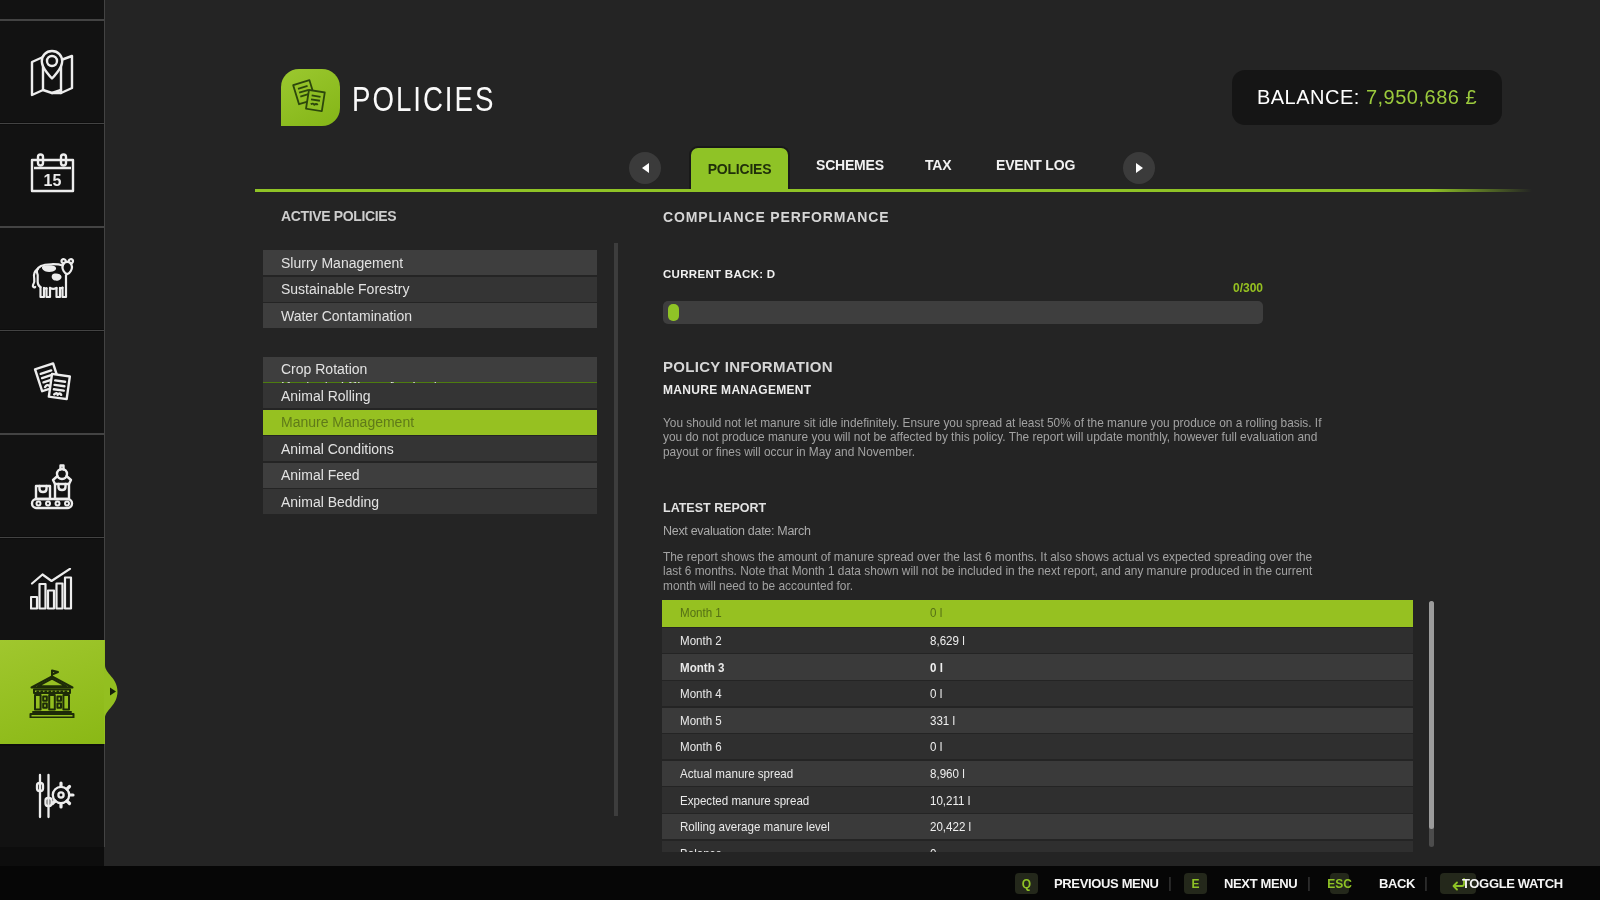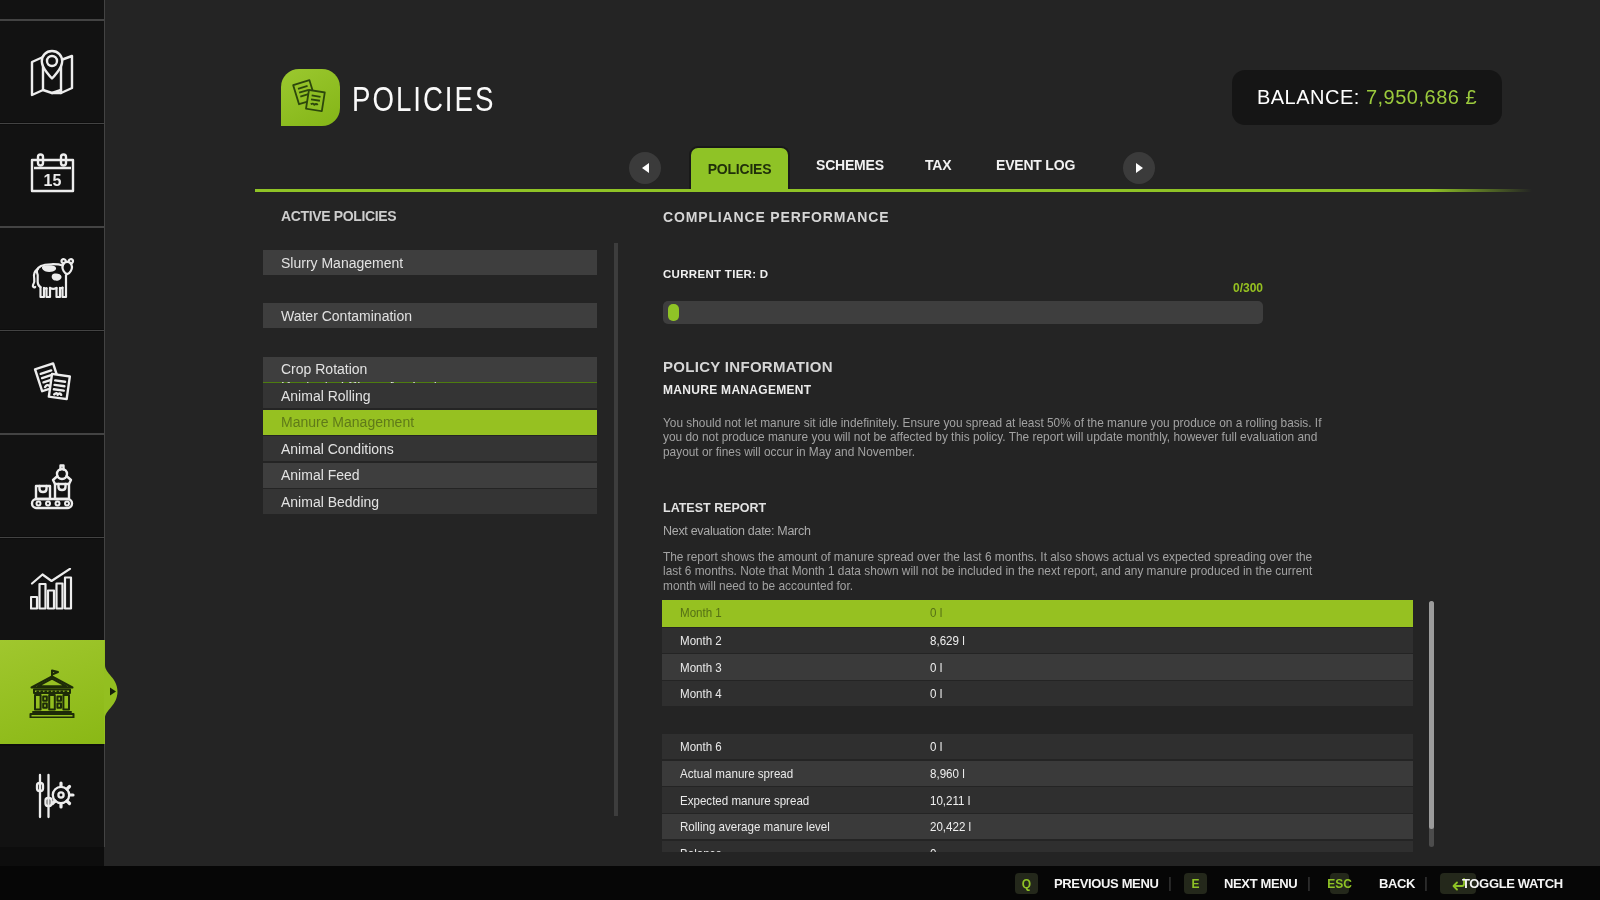--- a/index.html
+++ b/index.html
@@ -241,59 +241,64 @@
     <div class="tri" style="border-width:5.5px 0 5.5px 7px; border-color:transparent transparent transparent #ffffff;"></div>
   </div>
   <div class="abs" id="tab-active">POLICIES</div>
   <div class="tab" style="left:816px;">SCHEMES</div>
   <div class="tab" style="left:925px;">TAX</div>
   <div class="tab" style="left:996px;">EVENT LOG</div>
   <div class="abs" id="gline"></div>
 
   <div class="abs" id="aptitle">ACTIVE POLICIES</div>
   <div class="lrow" style="top:250.3px; background:#3e3e3e;">Slurry Management</div>
+  <div class="lrow" style="top:276.9px; background:#343434;">Sustainable Forestry</div>
   <div class="lrow" style="top:303.4px; background:#3e3e3e;">Water Contamination</div>
   <div class="lrow" style="top:330.0px; background:#4d7c0f;margin-top:43px;">Restricted Slurry Application</div>
   <div class="lrow" style="top:356.5px; background:#3e3e3e;">Crop Rotation</div>
   <div class="lrow" style="top:383.1px; background:#343434;">Animal Rolling</div>
   <div class="lrow" style="top:409.6px; background:#96c121; color:#5f7a19;">Manure Management</div>
   <div class="lrow" style="top:436.2px; background:#343434;">Animal Conditions</div>
   <div class="lrow" style="top:462.7px; background:#3e3e3e;">Animal Feed</div>
   <div class="lrow" style="top:489.3px; background:#343434;">Animal Bedding</div>
   <div class="abs" id="lscroll"></div>
 
   <div class="h1" style="left:663px; top:210px; font-size:14px; line-height:14px; letter-spacing:0.85px;">COMPLIANCE PERFORMANCE</div>
-  <div class="abs" id="curtier">CURRENT TIER: D</div>
+  <div class="abs" id="curtier">CURRENT BACK: D</div>
   <div class="abs" id="score">0/300</div>
   <div class="abs" id="pbar"></div>
   <div class="abs" id="pfill"></div>
   <div class="h1" style="left:663px; top:359px; font-size:15px; line-height:15px; letter-spacing:0.3px;">POLICY INFORMATION</div>
   <div class="h1" style="left:663px; top:384px; font-size:12px; line-height:12px; letter-spacing:0.3px; color:#ededed;">MANURE MANAGEMENT</div>
   <div class="para" style="left:663px; top:416px;">You should not let manure sit idle indefinitely. Ensure you spread at least 50% of the manure you produce on a rolling basis. If<br>you do not produce manure you will not be affected by this policy. The report will update monthly, however full evaluation and<br>payout or fines will occur in May and November.</div>
 
   <div class="h1" style="left:663px; top:502px; font-size:12.5px; line-height:12.5px; color:#e2e2e2;">LATEST REPORT</div>
   <div class="abs" id="nexteval">Next evaluation date: March</div>
   <div class="para" style="left:663px; top:550px;">The report shows the amount of manure spread over the last 6 months. It also shows actual vs expected spreading over the<br>last 6 months. Note that Month 1 data shown will not be included in the next report, and any manure produced in the current<br>month will need to be accounted for.</div>
 
   <div class="abs" id="tclip">
     <div class="trow" style="top:0px; height:26.6px; background:#96c121;">
         <span class="lab" style="color:#557015;">Month 1</span>
         <span class="val" style="color:#557015;">0 l</span>
       </div>
     <div class="trow" style="top:27.8px; background:#2f2f2f;">
         <span class="lab">Month 2</span>
         <span class="val">8,629 l</span>
       </div>
-    <div class="trow" style="top:54.4px; background:#3a3a3a;">
+    <div class="trow" style="top:54.4px; background:#3a3a3a;font-weight:bold;">
         <span class="lab">Month 3</span>
         <span class="val">0 l</span>
       </div>
     <div class="trow" style="top:81px; background:#2f2f2f;">
         <span class="lab">Month 4</span>
         <span class="val">0 l</span>
+      </div>
+    <div class="trow" style="top:107.6px; background:#3a3a3a;">
+        <span class="lab">Month 5</span>
+        <span class="val">331 l</span>
       </div>
     <div class="trow" style="top:134.2px; background:#2f2f2f;">
         <span class="lab">Month 6</span>
         <span class="val">0 l</span>
       </div>
     <div class="trow" style="top:160.8px; background:#3a3a3a;">
         <span class="lab">Actual manure spread</span>
         <span class="val">8,960 l</span>
       </div>
     <div class="trow" style="top:187.4px; background:#2f2f2f;">

